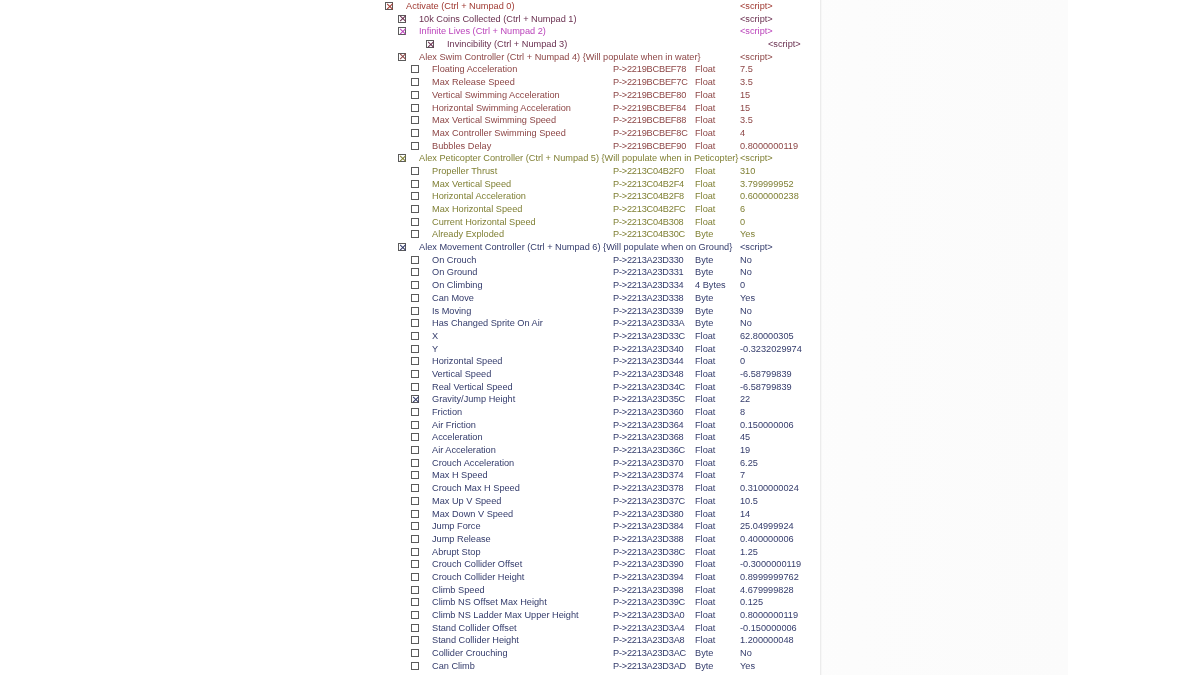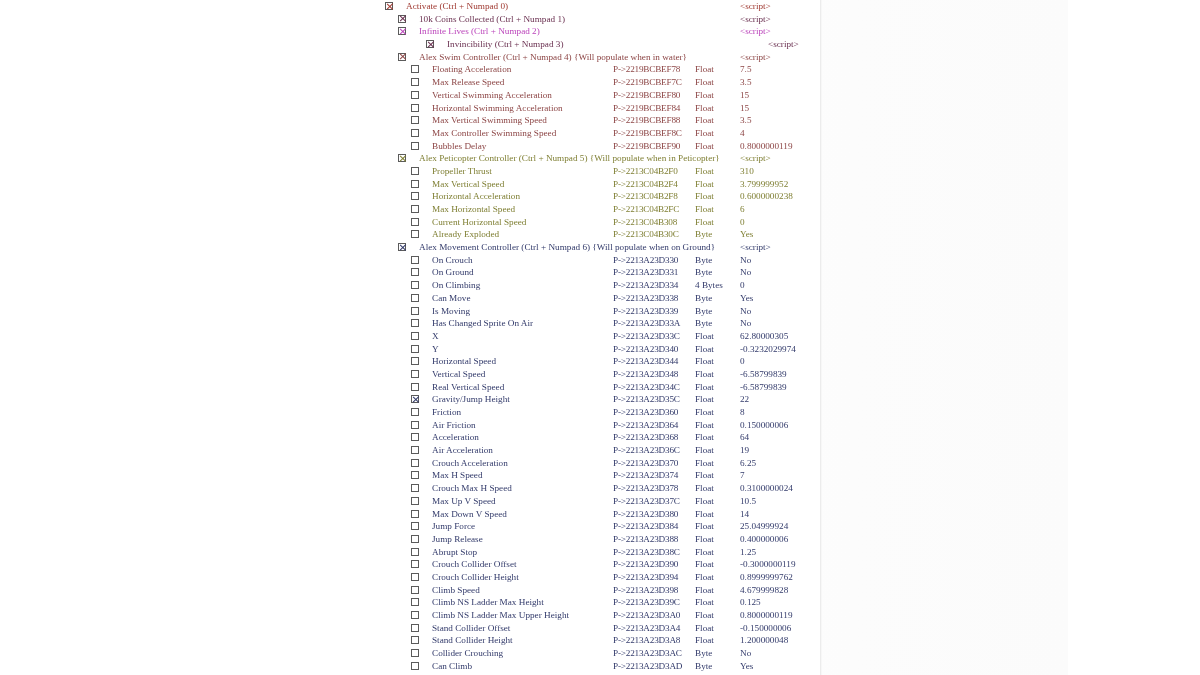--- a/index.html
+++ b/index.html
@@ -12,21 +12,20 @@
     background: #ffffff;
     font-family: "Liberation Sans", sans-serif;
   }
 
   #app {
     position: relative;
     width: 1068px;
     height: 675px;
     background: linear-gradient(to right, #ffffff 0%, #fdfdfd 60%, #fbfbfb 100%);
     overflow: hidden;
-    font-family: Liberation Serif, serif;
   }
 
   
   .panel-seam {
     position: absolute;
     top: 0;
     bottom: 0;
     width: 1px;
     background: #ececec;
   }
@@ -333,21 +332,21 @@
         <span class="c-desc lvl2">Air Friction</span>
         <span class="c-addr addr-arrow">P-&gt;2213A23D364</span>
         <span class="c-type">Float</span>
         <span class="c-value">0.150000006</span>
       </div>
       <div class="row g-move">
         <span class="cb lvl2"></span>
         <span class="c-desc lvl2">Acceleration</span>
         <span class="c-addr addr-arrow">P-&gt;2213A23D368</span>
         <span class="c-type">Float</span>
-        <span class="c-value">64</span>
+        <span class="c-value">45</span>
       </div>
       <div class="row g-move">
         <span class="cb lvl2"></span>
         <span class="c-desc lvl2">Air Acceleration</span>
         <span class="c-addr addr-arrow">P-&gt;2213A23D36C</span>
         <span class="c-type">Float</span>
         <span class="c-value">19</span>
       </div>
       <div class="row g-move">
         <span class="cb lvl2"></span>
@@ -421,21 +420,21 @@
       </div>
       <div class="row g-move">
         <span class="cb lvl2"></span>
         <span class="c-desc lvl2">Climb Speed</span>
         <span class="c-addr addr-arrow">P-&gt;2213A23D398</span>
         <span class="c-type">Float</span>
         <span class="c-value">4.679999828</span>
       </div>
       <div class="row g-move">
         <span class="cb lvl2"></span>
-        <span class="c-desc lvl2">Climb NS Ladder Max Height</span>
+        <span class="c-desc lvl2">Climb NS Offset Max Height</span>
         <span class="c-addr addr-arrow">P-&gt;2213A23D39C</span>
         <span class="c-type">Float</span>
         <span class="c-value">0.125</span>
       </div>
       <div class="row g-move">
         <span class="cb lvl2"></span>
         <span class="c-desc lvl2">Climb NS Ladder Max Upper Height</span>
         <span class="c-addr addr-arrow">P-&gt;2213A23D3A0</span>
         <span class="c-type">Float</span>
         <span class="c-value">0.8000000119</span>

